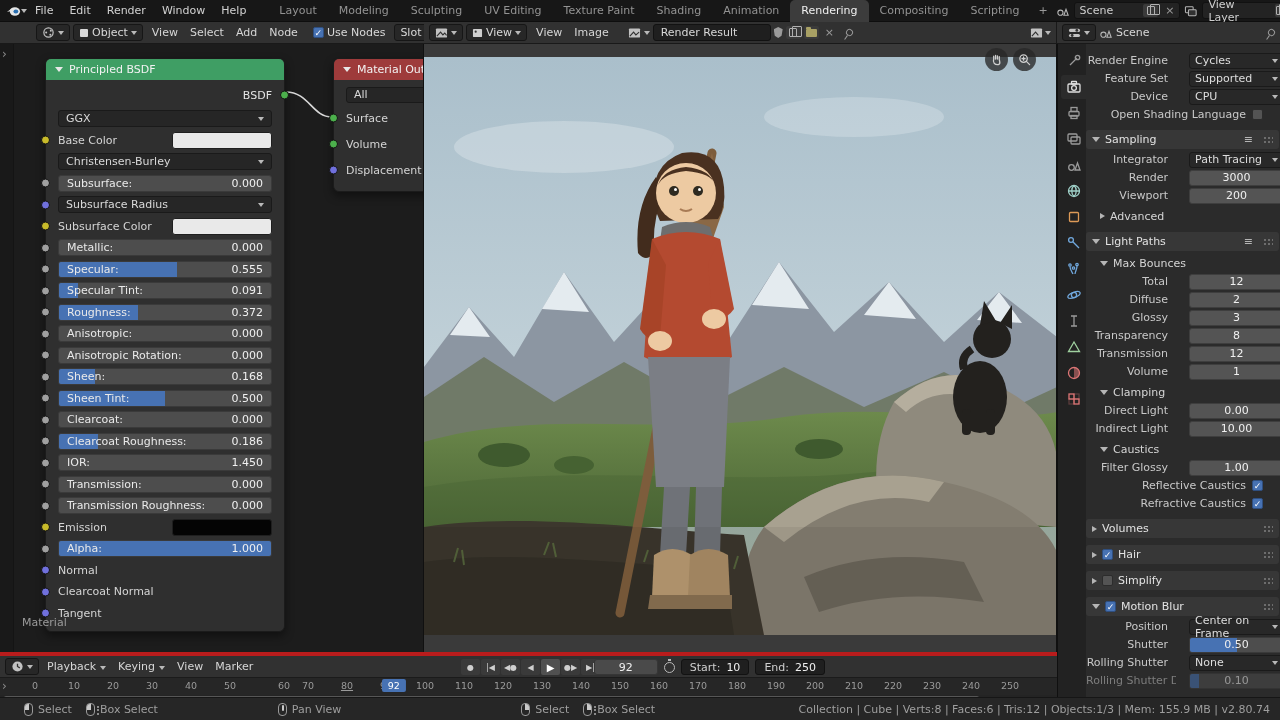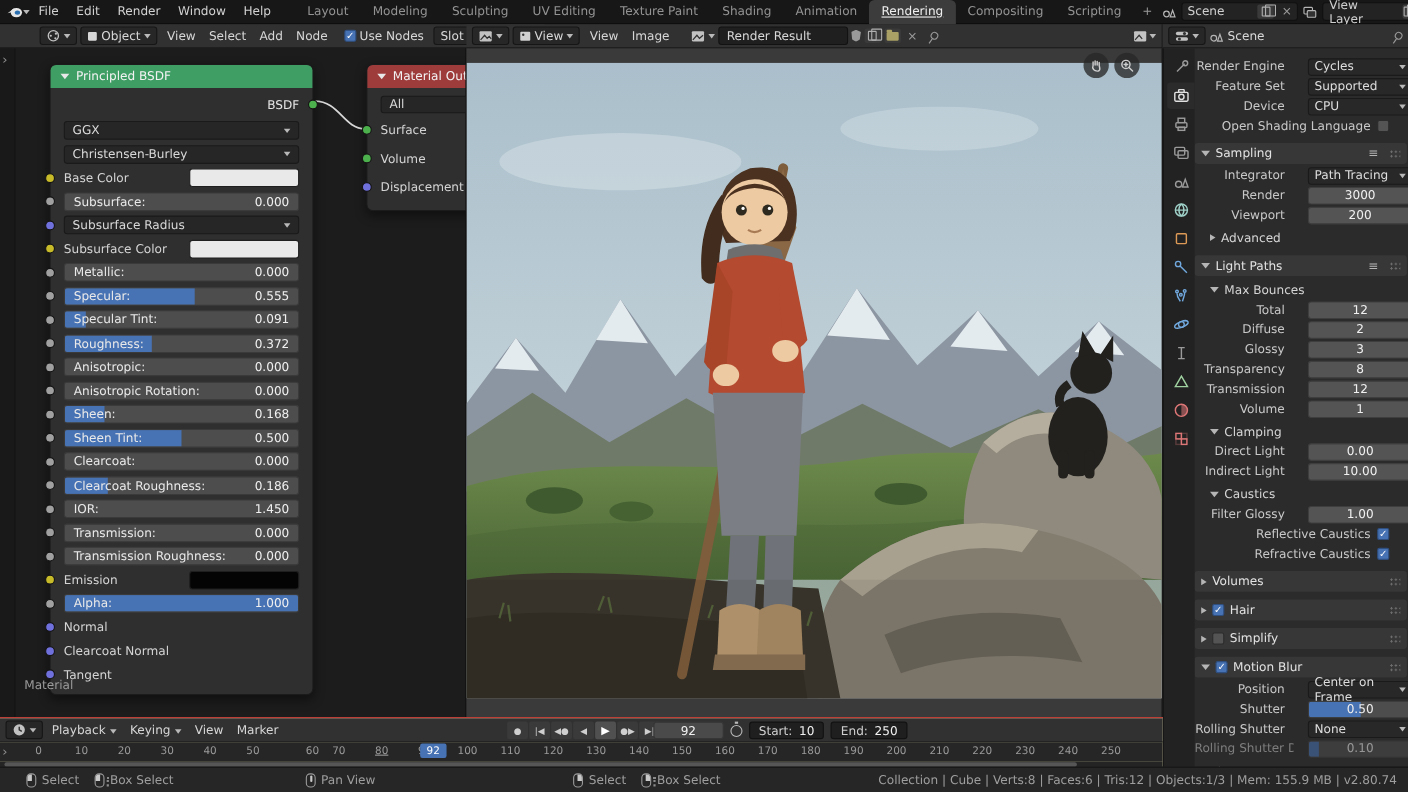--- a/index.html
+++ b/index.html
@@ -5,21 +5,21 @@
   * { margin:0; padding:0; box-sizing:border-box; }
   html,body { width:1280px; height:720px; overflow:hidden; }
   body { background:#1d1d1d; font-family:"DejaVu Sans","Liberation Sans",sans-serif; font-size:11px; color:#d8d8d8; position:relative; -webkit-font-smoothing:antialiased; }
   .abs { position:absolute; }
 
   
   #topbar { left:0; top:0; width:1280px; height:22px; background:#171717; display:flex; align-items:center; padding:0 6px; border-bottom:1px solid #0e0e0e; }
   .menu-item { padding:0 8px; line-height:22px; color:#d2d2d2; cursor:default; }
   #workspace-tabs { display:flex; margin-left:14px; height:22px; }
   .ws-tab { padding:0 11px; line-height:22px; color:#939393; border-radius:5px 5px 0 0; white-space:nowrap; }
-  .ws-tab.active { background:#3c3c3c; color:#efefef;text-decoration:underline; }
+  .ws-tab.active { background:#3c3c3c; color:#efefef; }
   .ws-add { padding:0 8px; color:#9a9a9a; line-height:22px; }
   #topbar-right { margin-left:auto; display:flex; align-items:center; gap:4px; }
   .id-selector { display:flex; align-items:center; background:#232323; border:1px solid #111; border-radius:3px; height:17px; padding:0 2px 0 5px; gap:4px; }
   .id-selector .name { color:#cfcfcf; padding-right:26px; }
   .mini-btn { width:15px; height:13px; background:#3a3a3a; border-radius:2px; display:flex; align-items:center; justify-content:center; color:#bdbdbd; font-size:9px; }
   .mini-x { color:#8a8a8a; font-size:10px; padding:0 3px; }
 
   
   .ed-header { background:#313131; display:flex; align-items:center; padding:0 5px; gap:3px; border:1px solid #191919; border-width:0 1px 1px 0; }
   #shader-header { left:0; top:22px; width:496px; height:22px;padding-left:36px; }
@@ -84,21 +84,21 @@
   .psection { height:19px; background:#373737; border-radius:3px; display:flex; align-items:center; gap:5px; padding:0 6px; margin:7px 2px 2px 0; color:#e2e2e2; }
   .psub { height:18px; display:flex; align-items:center; gap:5px; padding:0 6px 0 14px; margin-top:3px; color:#d5d5d5; }
   .s-arrow { width:0; height:0; border-top:3.5px solid transparent; border-bottom:3.5px solid transparent; border-left:5px solid #b5b5b5; }
   .s-arrow.open { border-left:4px solid transparent; border-right:4px solid transparent; border-top:5px solid #b5b5b5; border-bottom:0; }
   .grip { margin-left:auto; width:10px; height:8px; background-image:radial-gradient(#6d6d6d 1px, transparent 1.1px); background-size:4px 4px; }
   .preset-ico { margin-left:auto; color:#b5b5b5; font-size:11px; letter-spacing:1px; }
   .pcheckrow { display:flex; align-items:center; justify-content:flex-end; height:17px; margin:1px 18px 1px 0; gap:6px; }
   .pcheckrow .plabel2 { color:#c8c8c8; }
 
   
-  #timeline { left:0; top:652px; width:1057px; height:45px; background:#fef9c3; border-top:1px solid #b91c1c; }
+  #timeline { left:0; top:652px; width:1057px; height:45px; background:#4c1d95; border-top:4px solid #b91c1c; }
   #tl-header { position:absolute; left:0; top:0; width:100%; height:22px; display:flex; align-items:center; padding:0 5px; gap:2px; background:#313131; border-bottom:1px solid #1b1b1b; }
   #playback-cluster { position:absolute; left:461px; top:3px; display:flex; gap:1px; }
   .pb-btn { width:19px; height:16px; background:#3a3a3a; border-radius:2px; display:flex; align-items:center; justify-content:center; color:#cfcfcf; font-size:8px; white-space:nowrap; }
   .pb-btn.play { background:#505050; color:#fff; font-size:10px; }
   #frame-cluster { position:absolute; right:232px; top:3px; display:flex; align-items:center; gap:6px; }
   .frame-field { width:64px; height:16px; background:#4a4a4a; border:1px solid #363636; border-radius:3px; display:flex; align-items:center; justify-content:center; color:#f0f0f0; }
   .range-field { height:16px; background:#1f1f1f; border:1px solid #121212; border-radius:3px; display:flex; align-items:center; gap:6px; padding:0 8px; color:#cfcfcf; }
   .stopwatch { width:11px; height:11px; border:1.4px solid #b9b9b9; border-radius:50%; position:relative; }
   .stopwatch:before { content:""; position:absolute; left:3px; top:-4px; width:3px; height:2px; background:#b9b9b9; }
   #tl-ruler { position:absolute; left:0; top:22px; width:100%; height:17px; background:#262626; }
@@ -330,29 +330,29 @@
         <span class="socket green"></span>
       </div>
       <div id="bsdf-rows">
           <div class="nrow">
             <span class="ndd">
               <span>GGX</span>
               <span class="chev"></span>
             </span>
           </div>
           <div class="nrow">
+            <span class="socket yellow"></span>
+            <span class="nlabel">Base Color</span>
+            <span class="nswatch" style="background: rgb(233, 233, 233);"></span>
+          </div>
+          <div class="nrow">
             <span class="ndd">
               <span>Christensen-Burley</span>
               <span class="chev"></span>
             </span>
-          </div>
-          <div class="nrow">
-            <span class="socket yellow"></span>
-            <span class="nlabel">Base Color</span>
-            <span class="nswatch" style="background: rgb(233, 233, 233);"></span>
           </div>
           <div class="nrow">
             <span class="socket gray"></span>
             <span class="nslider">
               <span class="fillbar" style="width: 0%;"></span>
               <span class="lab">Subsurface:</span>
               <span class="val">0.000</span>
             </span>
           </div>
           <div class="nrow">

